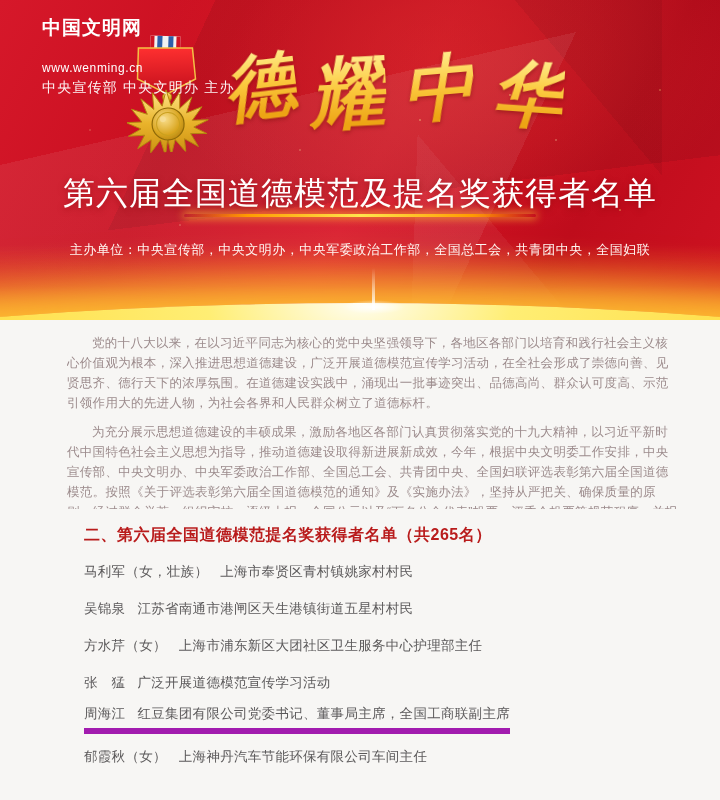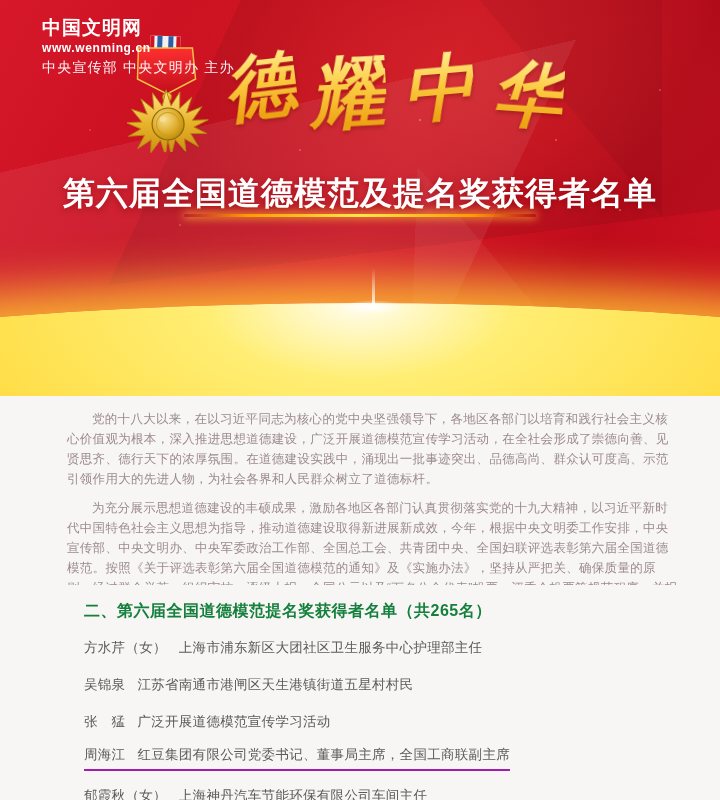--- a/index.html
+++ b/index.html
@@ -4,21 +4,21 @@
 <style>
   * { box-sizing: border-box; }
   html,body { margin:0; padding:0; }
   body {
     width:720px; height:800px; overflow:hidden;
     font-family:"Liberation Sans","DejaVu Sans",sans-serif;
     background:#f7f6f4;
   }
   
   .banner {
-    position:relative; width:720px; height:396px; overflow:hidden;
+    position:relative; width:720px; height:320px; overflow:hidden;
     background:
       radial-gradient(ellipse 420px 260px at 62% 18%, rgba(240,48,48,.55) 0%, rgba(240,48,48,0) 70%),
       linear-gradient(118deg,#d6182a 0%,#c90f20 28%,#d81527 52%,#bf0c1c 78%,#ce1222 100%);
   }
   .facets {
     position:absolute; inset:0; pointer-events:none;
     background:
       conic-gradient(from 205deg at 80% 10%, rgba(255,255,255,.07) 0 52deg, transparent 52deg),
       conic-gradient(from 25deg at 15% 72%, rgba(0,0,0,.08) 0 58deg, transparent 58deg),
       conic-gradient(from 140deg at 58% 42%, rgba(255,255,255,.05) 0 42deg, transparent 42deg),
@@ -32,40 +32,40 @@
       radial-gradient(circle 2px at 620px 210px, rgba(255,210,110,.8), transparent 70%),
       radial-gradient(circle 1.5px at 300px 150px, rgba(255,235,170,.8), transparent 70%),
       radial-gradient(circle 2px at 420px 120px, rgba(255,230,150,.75), transparent 70%),
       radial-gradient(circle 1.5px at 180px 225px, rgba(255,240,190,.7), transparent 70%),
       radial-gradient(circle 2px at 660px 90px, rgba(255,220,120,.6), transparent 70%),
       radial-gradient(circle 1.5px at 90px 130px, rgba(255,235,170,.6), transparent 70%);
   }
   
   .logo { position:absolute; left:42px; top:17px; color:#fff; z-index:5; }
   .logo-title { font-size:19px; font-weight:bold; letter-spacing:1px; line-height:22px; }
-  .logo-url { font-size:12px; font-weight:bold; letter-spacing:.6px; margin-top:2px; }
+  .logo-url { font-size:12px; font-weight:normal; letter-spacing:.6px; margin-top:22px; }
   .logo-tagline { font-size:14px; letter-spacing:1.2px; margin-top:4px; opacity:.95; }
   
   .medal { position:absolute; left:126px; top:34px; z-index:4; transform:rotate(-2deg); }
   
   .cal { position:absolute; left:224px; top:50px; z-index:3; display:flex; align-items:flex-start; }
   .cal span {
     display:block; font-size:72px; line-height:1; font-weight:bold; font-style:italic;
     background:linear-gradient(180deg,#ffe985 5%,#fbc93e 45%,#eda414 90%);
     -webkit-background-clip:text; background-clip:text; color:transparent;
     filter:drop-shadow(0 2px 2px rgba(110,10,5,.45));
   }
   .cal span:nth-child(1){ transform:rotate(-7deg); margin-right:12px; }
   .cal span:nth-child(2){ transform:rotate(-3deg) translateY(4px); font-size:78px; margin-right:16px; }
   .cal span:nth-child(3){ transform:rotate(-5deg) translateY(2px); margin-right:18px; }
   .cal span:nth-child(4){ transform:rotate(4deg) translateY(8px); }
   
   .main-title {
     position:absolute; left:0; right:0; top:172px; z-index:5;
-    text-align:center; color:#ffffff; font-size:32px; font-weight:bold;
+    text-align:center; color:#ffffff; font-size:32px; font-weight:normal;
     letter-spacing:1px; text-shadow:0 2px 6px rgba(130,8,8,.55);
   }
   .gold-line {
     position:absolute; top:214px; left:50%; transform:translateX(-50%); z-index:5;
     width:352px; height:3px; border-radius:2px;
     background:linear-gradient(90deg, rgba(255,140,0,0) 0%, #ff9b00 18%, #ffe64d 50%, #ff9b00 82%, rgba(255,140,0,0) 100%);
     box-shadow:0 0 9px 1px rgba(255,200,50,.85);
   }
   .organizers {
     position:absolute; left:0; right:0; top:241px; z-index:5;
@@ -87,27 +87,27 @@
   .flare::after { content:""; position:absolute; left:-31px; top:32px; width:65px; height:14px;
     background:radial-gradient(ellipse, rgba(255,255,255,.95) 0%, rgba(255,255,255,0) 70%); }
   
   .content { width:720px; height:546px; background:#f7f6f4; padding:13px 40px 0 67px; }
   .paras { height:176px; overflow:hidden; }
   .paras p {
     margin:0 0 9px 0; text-indent:2em;
     font-size:12.5px; line-height:20px; color:#9c8b8c; letter-spacing:.3px;
   }
   .section-heading {
-    margin:16px 0 0 17px; font-size:16px; font-weight:bold; color:#15803d; letter-spacing:.5px;
+    margin:16px 0 0 17px; font-size:16px; font-weight:bold; color:#b91c1c; letter-spacing:.5px;
   }
   .winner-list { margin:7px 0 0 17px; }
   .winner { height:37px; display:flex; align-items:center; }
   .winner-text { font-size:13.5px; color:#5b595a; letter-spacing:.3px; white-space:nowrap; }
   .winner .name { margin-right:12px; }
-  .winner.hl .winner-text { border-bottom:2px solid #a21caf; padding-bottom:5px; }
+  .winner.hl .winner-text { border-bottom:6px solid #a21caf; padding-bottom:5px; }
 </style>
 </head>
 <body>
 
 <div class="banner">
   <div class="facets"></div>
   <div class="sparkles"></div>
 
   <div class="horizon-glow"></div>
   <div class="horizon"></div>
@@ -157,36 +157,40 @@
 
   <div class="cal">
     <span>德</span>
     <span>耀</span>
     <span>中</span>
     <span>华</span>
   </div>
 
   <div class="main-title">第六届全国道德模范及提名奖获得者名单</div>
   <div class="gold-line"></div>
+  <div class="organizers">主办单位：中央宣传部，中央文明办，中央军委政治工作部，全国总工会，共青团中央，全国妇联</div>
 </div>
 
 <div class="content">
   <div class="paras">
     <p>党的十八大以来，在以习近平同志为核心的党中央坚强领导下，各地区各部门以培育和践行社会主义核心价值观为根本，深入推进思想道德建设，广泛开展道德模范宣传学习活动，在全社会形成了崇德向善、见贤思齐、德行天下的浓厚氛围。在道德建设实践中，涌现出一批事迹突出、品德高尚、群众认可度高、示范引领作用大的先进人物，为社会各界和人民群众树立了道德标杆。</p>
     <p>为充分展示思想道德建设的丰硕成果，激励各地区各部门认真贯彻落实党的十九大精神，以习近平新时代中国特色社会主义思想为指导，推动道德建设取得新进展新成效，今年，根据中央文明委工作安排，中央宣传部、中央文明办、中央军委政治工作部、全国总工会、共青团中央、全国妇联评选表彰第六届全国道德模范。按照《关于评选表彰第六届全国道德模范的通知》及《实施办法》，坚持从严把关、确保质量的原则，经过群众举荐、组织审核、逐级上报、全国公示以及“万名公众代表”投票、评委会投票等规范程序，并报中央文明委领导审定，提出第六届全国道德模范及提名奖获得者名单。现将名单公布如下。</p>
   </div>
 
   <div class="section-heading">二、第六届全国道德模范提名奖获得者名单（共265名）</div>
 
   <div class="winner-list">
     <div class="winner">
+      <span class="winner-text"><span class="name">马利军（女，壮族）</span><span>上海市奉贤区青村镇姚家村村民</span></span>
+    </div>
+    <div class="winner">
+      <span class="winner-text"><span class="name">吴锦泉</span><span>江苏省南通市港闸区天生港镇街道五星村村民</span></span>
+    </div>
+    <div class="winner">
       <span class="winner-text"><span class="name">方水芹（女）</span><span>上海市浦东新区大团社区卫生服务中心护理部主任</span></span>
-    </div>
-    <div class="winner">
-      <span class="winner-text"><span class="name">吴锦泉</span><span>江苏省南通市港闸区天生港镇街道五星村村民</span></span>
     </div>
     <div class="winner">
       <span class="winner-text"><span class="name">张　猛</span><span>广泛开展道德模范宣传学习活动</span></span>
     </div>
     <div class="winner hl">
       <span class="winner-text"><span class="name">周海江</span><span>红豆集团有限公司党委书记、董事局主席，全国工商联副主席</span></span>
     </div>
     <div class="winner">
       <span class="winner-text"><span class="name">郁霞秋（女）</span><span>上海神丹汽车节能环保有限公司车间主任</span></span>
     </div>

